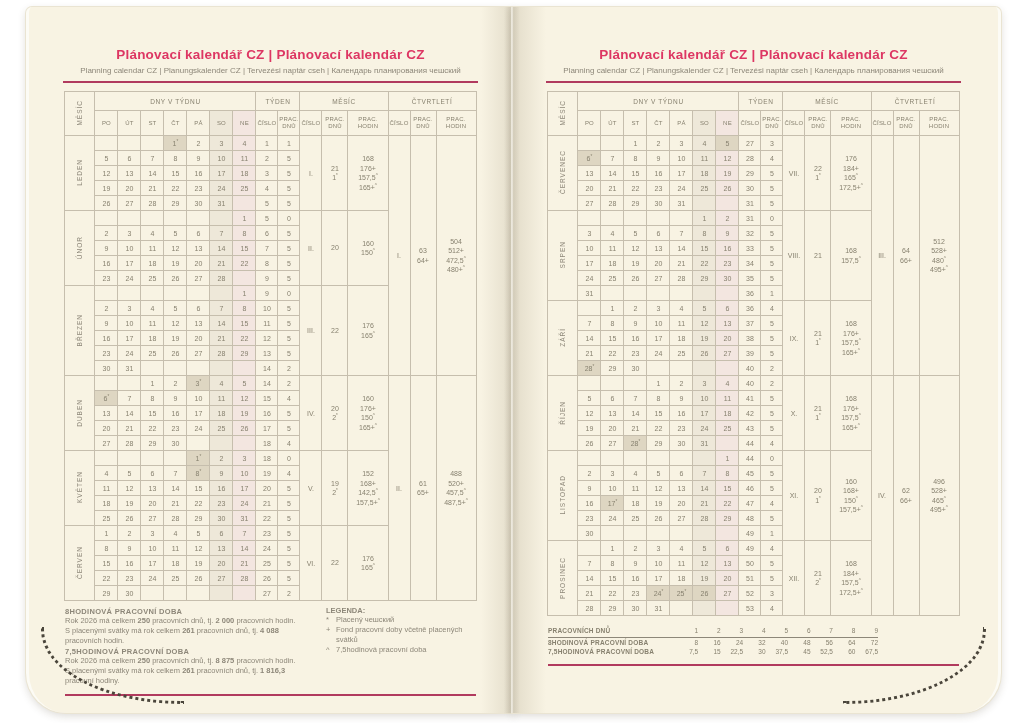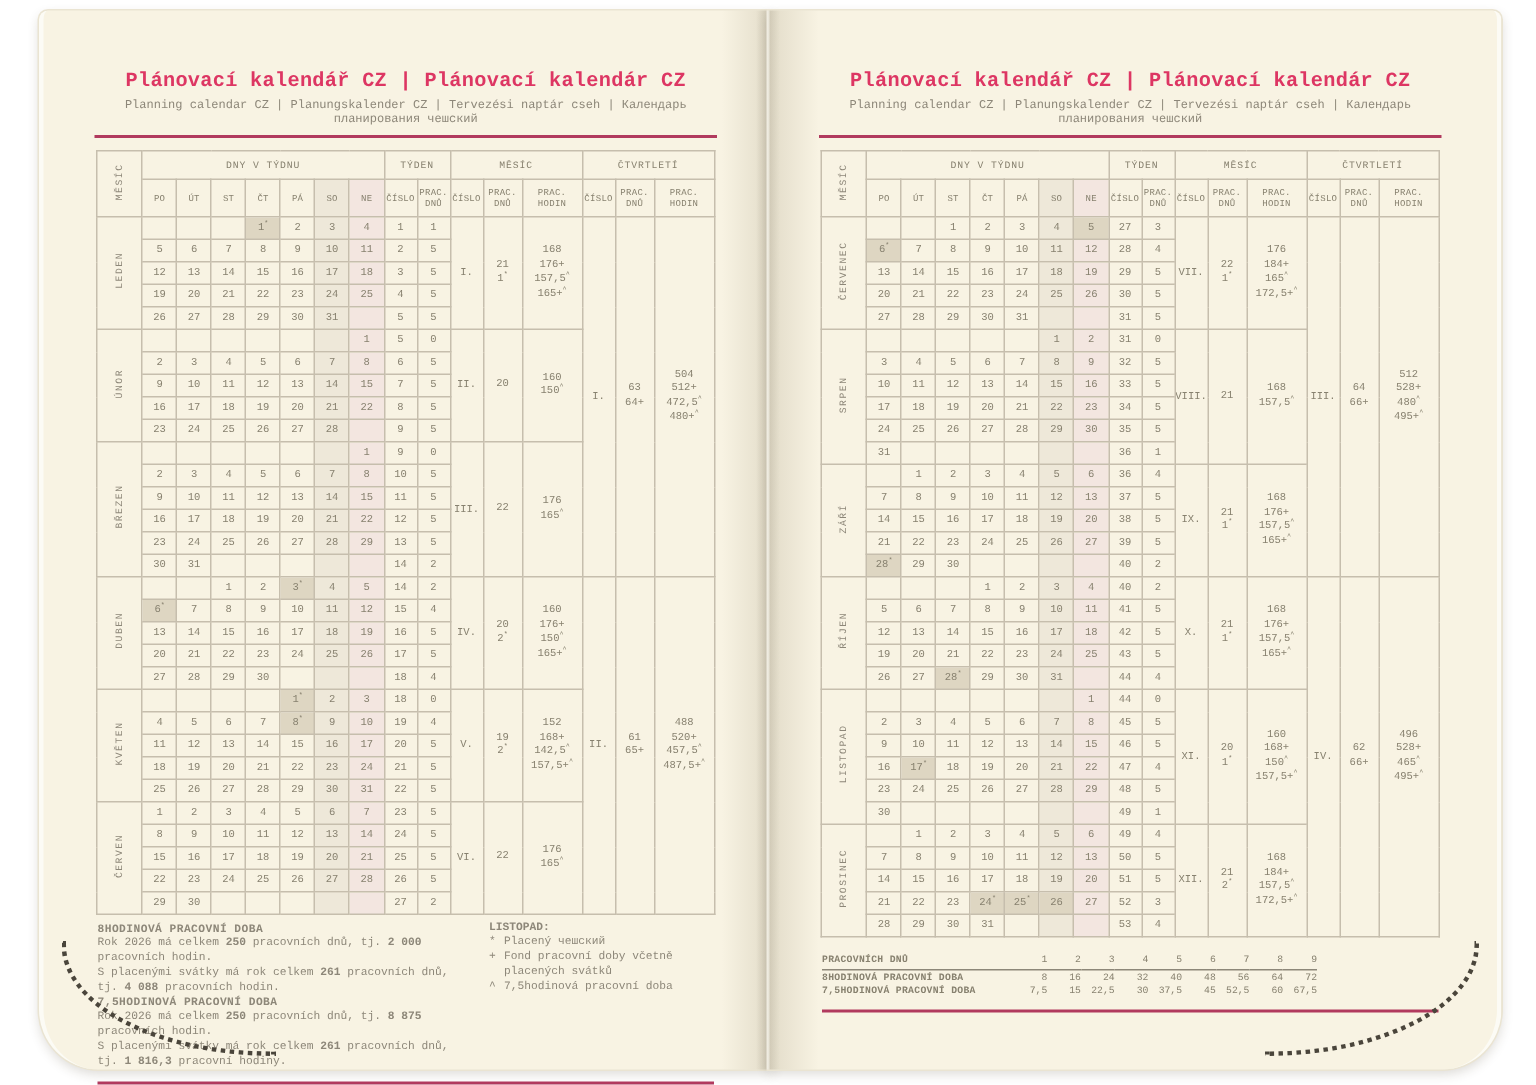--- a/index.html
+++ b/index.html
@@ -13,21 +13,21 @@
     background:linear-gradient(90deg, rgba(110,95,60,0) 0%, rgba(110,95,60,.16) 100%);}
   .page.right::after{content:"";position:absolute;top:0;left:0;width:34px;height:100%;
     background:linear-gradient(270deg, rgba(110,95,60,0) 0%, rgba(110,95,60,.16) 100%);}
   .gutter{position:absolute;left:478px;top:0;width:16px;height:706px;
     background:linear-gradient(90deg, rgba(0,0,0,0), rgba(70,60,40,.10) 40%, rgba(255,255,255,.5) 50%, rgba(70,60,40,.10) 60%, rgba(0,0,0,0));pointer-events:none;}
   .stitch{position:absolute;pointer-events:none;}
   .stitch.bl{left:12px;bottom:9px;width:140px;height:74px;
     border-left:3px dotted #4a453b;border-bottom:3px dotted #4a453b;border-bottom-left-radius:140px 74px;}
   .stitch.br{right:12px;bottom:9px;width:140px;height:74px;
     border-right:3px dotted #4a453b;border-bottom:3px dotted #4a453b;border-bottom-right-radius:140px 74px;}
-  .inner{position:relative;padding:40px 37px 0 34px;font-family:Liberation Mono, monospace;}
+  .inner{position:relative;padding:40px 37px 0 34px;}
   .title{margin:0;text-align:center;font-size:13.5px;font-weight:bold;color:#dd3663;letter-spacing:.2px;}
   .subtitle{margin-top:4px;text-align:center;font-size:8px;color:#8d8779;}
   .rule{height:2px;background:#b13a5e;margin-top:6px;}
   table.cal{border-collapse:collapse;table-layout:fixed;width:411px;margin:8px auto 0 auto;}
   table.cal th, table.cal td{border:1px solid #c6bead;padding:0;text-align:center;vertical-align:middle;
     color:#87816f;font-weight:normal;overflow:hidden;}
   table.cal thead tr.g th{height:18px;font-size:6.5px;letter-spacing:.6px;}
   table.cal thead tr.s th{height:24px;font-size:6px;line-height:7px;letter-spacing:.2px;}
   table.cal tbody tr{height:15px;}
   table.cal tbody td{font-size:7px;}
@@ -494,21 +494,21 @@
       <div class="foot">
         <div class="fl-col" id="flcol">
             <div class="fl-h">8HODINOVÁ PRACOVNÍ DOBA</div>
             <div class="fl-line"><span>Rok 2026 má celkem </span><span class="b">250</span><span> pracovních dnů, tj. </span><span class="b">2 000</span><span> pracovních hodin.</span></div>
             <div class="fl-line"><span>S placenými svátky má rok celkem </span><span class="b">261</span><span> pracovních dnů, tj. </span><span class="b">4 088</span><span> pracovních hodin.</span></div>
             <div class="fl-h">7,5HODINOVÁ PRACOVNÍ DOBA</div>
             <div class="fl-line"><span>Rok 2026 má celkem </span><span class="b">250</span><span> pracovních dnů, tj. </span><span class="b">8 875</span><span> pracovních hodin.</span></div>
             <div class="fl-line"><span>S placenými svátky má rok celkem </span><span class="b">261</span><span> pracovních dnů, tj. </span><span class="b">1 816,3</span><span> pracovní hodiny.</span></div>
           </div>
         <div class="legend" id="legend">
-            <div class="lg-title">LISTOPAD:</div>
+            <div class="lg-title">LEGENDA:</div>
             <div class="lg-item">
               <span class="lg-sym">*</span>
               <span>Placený чешский</span>
             </div>
             <div class="lg-item">
               <span class="lg-sym">+</span>
               <span>Fond pracovní doby včetně placených svátků</span>
             </div>
             <div class="lg-item">
               <span class="lg-sym">^</span>

